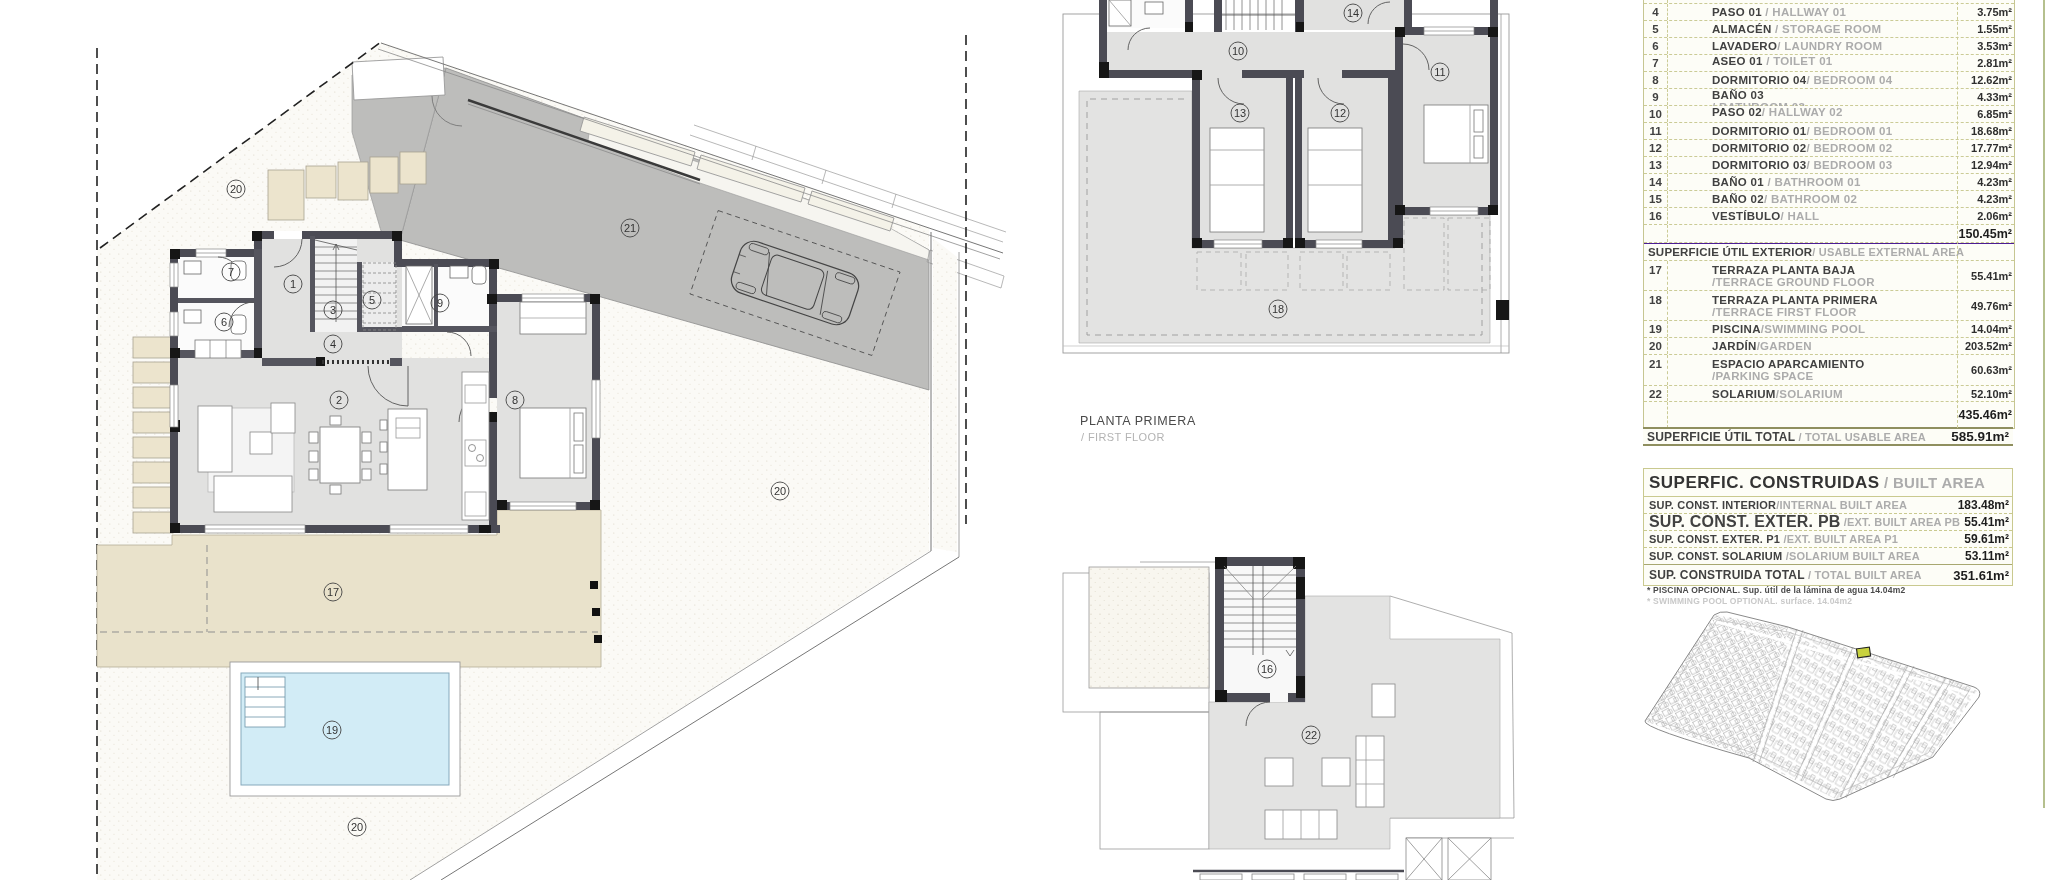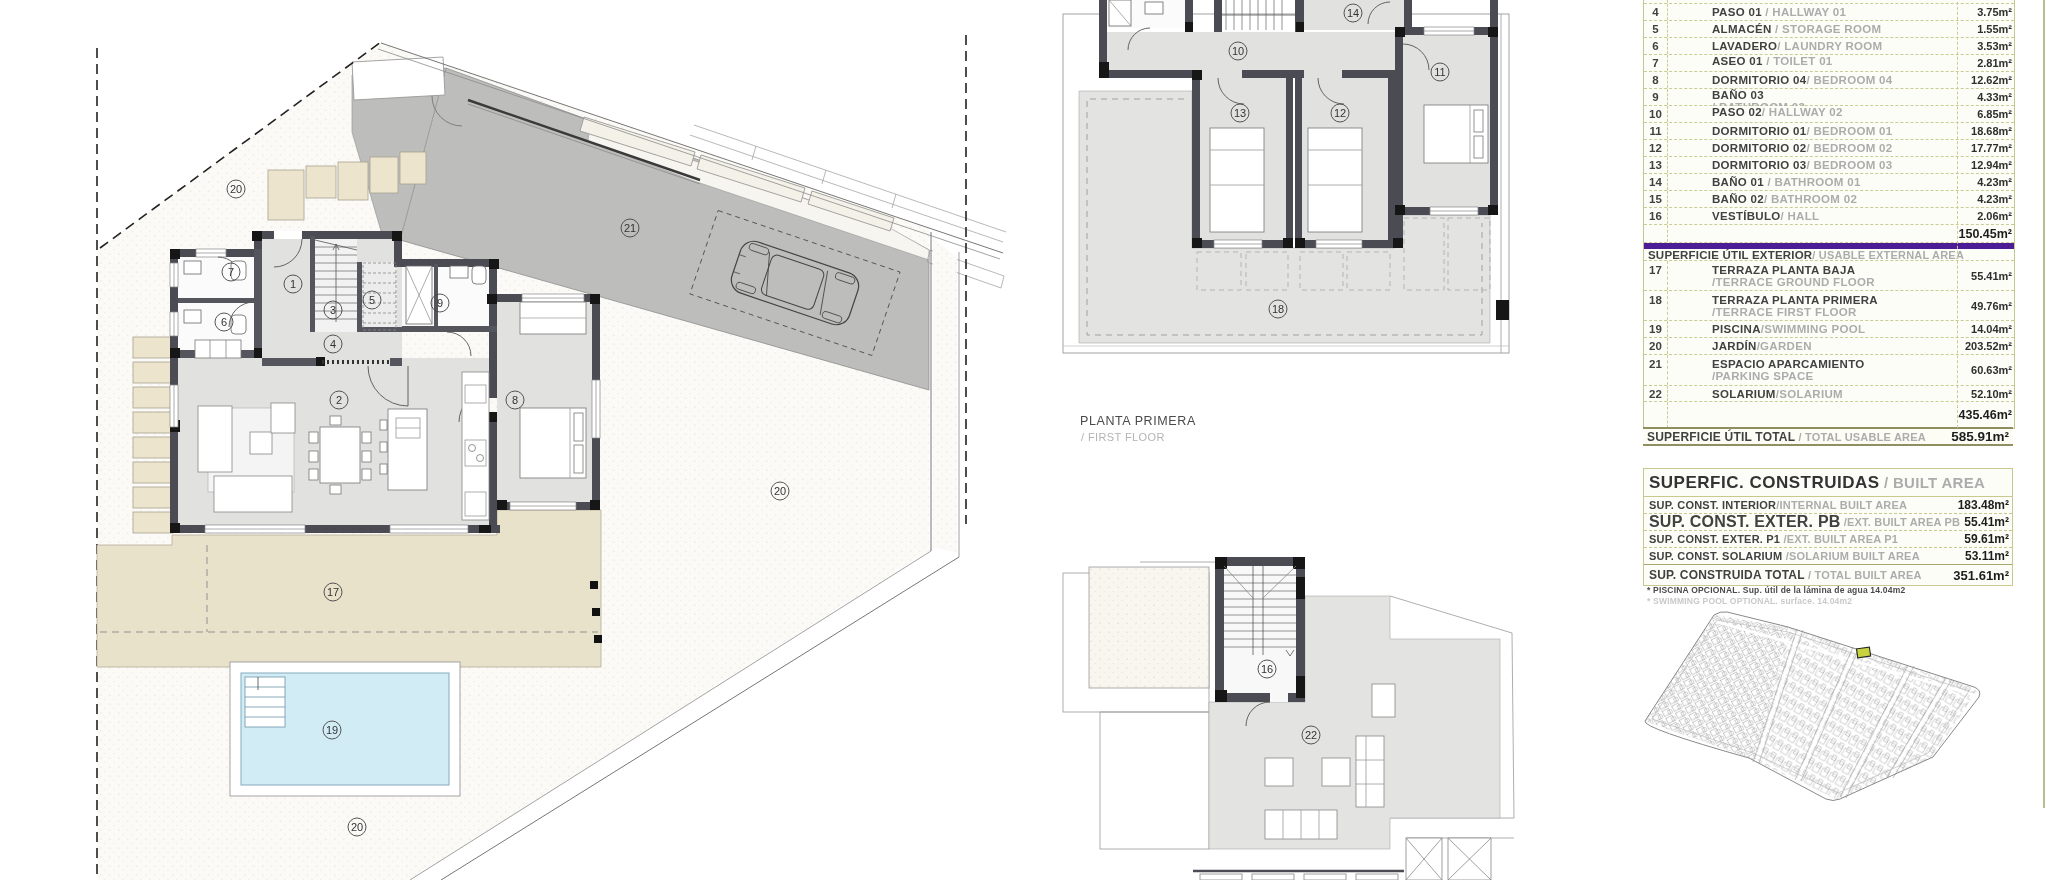--- a/index.html
+++ b/index.html
@@ -856,21 +856,21 @@
         </div>
         <div class="ar">2.06m²</div>
       </div>
 
   <div class="row" style="height:18px;">
         <div class="num" style="font-weight:normal;"></div>
         <div class="nm"></div>
         <div class="ar" style="font-size:12.5px;color:#1d1d1d;">150.45m²</div>
       </div>
 
-  <div class="row" style="height:18px;border-top:6px solid #4c1d95;padding-left:4px;">
+  <div class="row" style="height:18px;border-top:1px solid #4c1d95;padding-left:4px;">
         <span class="es" style="font-size:11.5px;letter-spacing:0.2px;">SUPERFICIE ÚTIL EXTERIOR</span>
         <span class="en" style="font-size:11px;letter-spacing:0.2px;">/ USABLE EXTERNAL AREA</span>
       </div>
 
   <div class="row" style="height:30px;">
         <div class="num" style="align-items:flex-start;padding-top:3px;">17</div>
         <div class="nm">
           <span class="es">TERRAZA PLANTA BAJA</span>
           <span class="en">/TERRACE GROUND FLOOR</span>
         </div>

